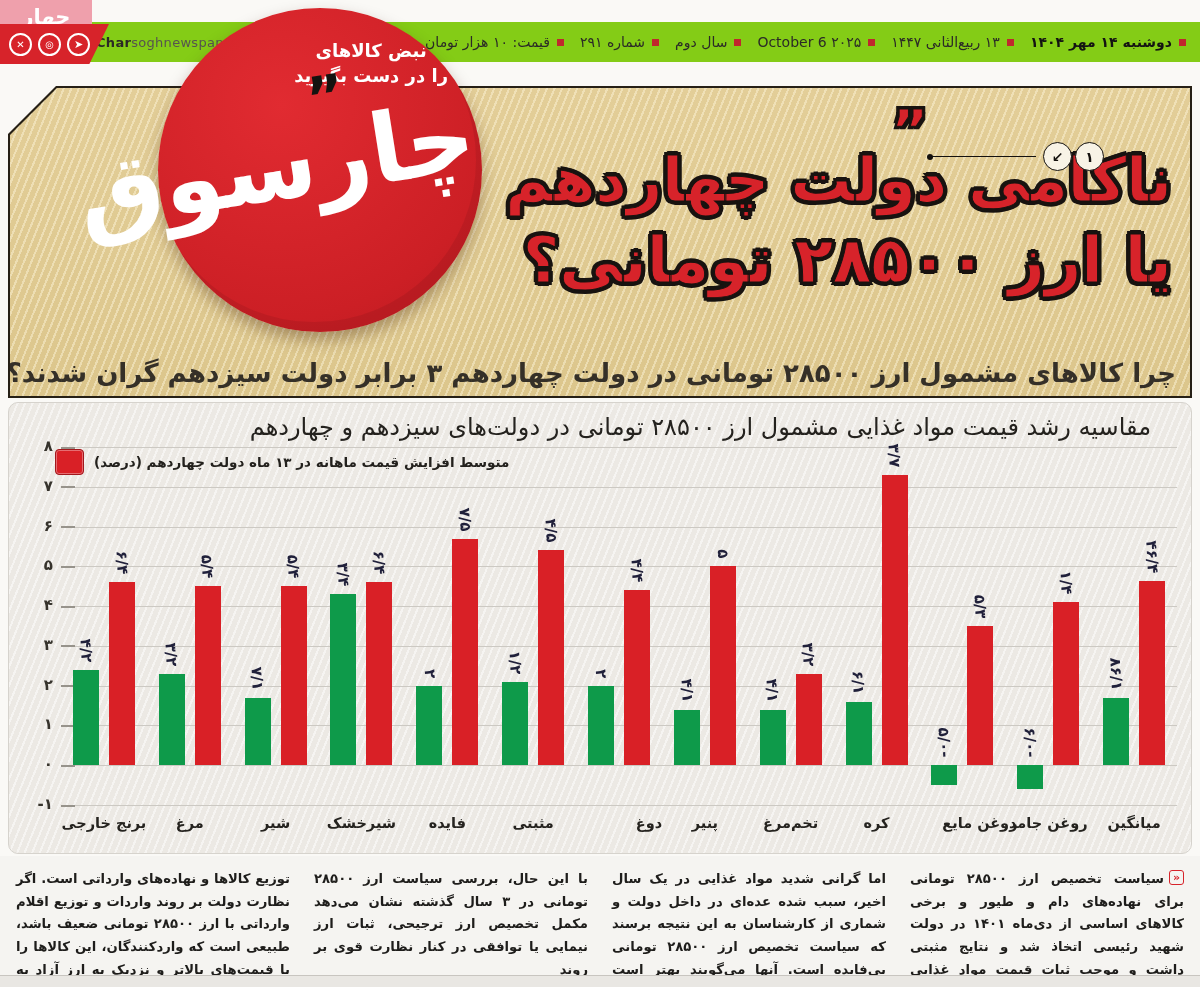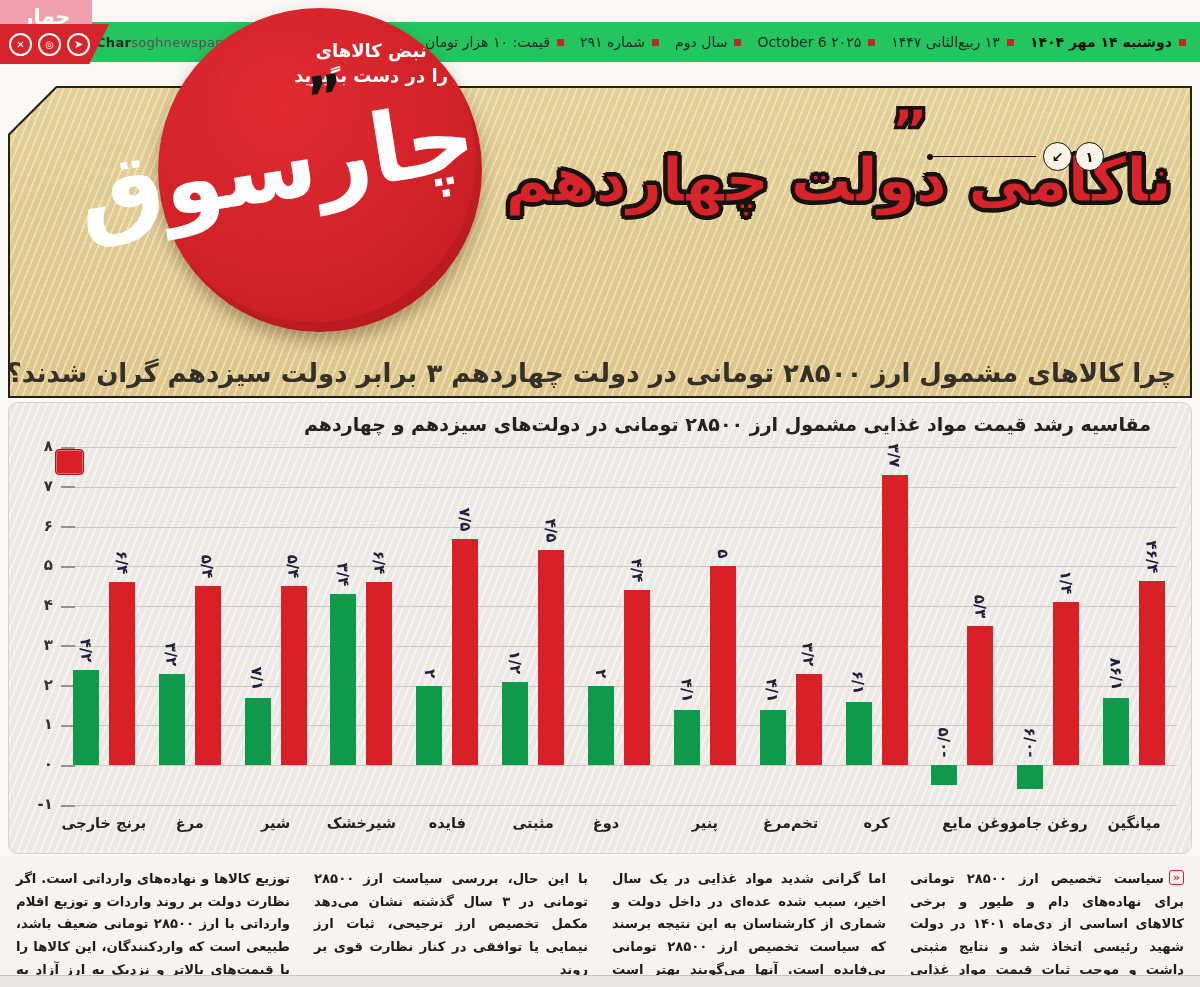--- a/index.html
+++ b/index.html
@@ -1,20 +1,20 @@
 <!DOCTYPE html>
 <html lang="fa"><head>
 <meta charset="utf-8">
 <style>
   html,body{margin:0;padding:0;}
   .page{position:relative;width:1200px;height:987px;overflow:hidden;background:#faf9f6;
         font-family:"DejaVu Sans",sans-serif;}
 
   
-  .topbar{position:absolute;left:0;top:22px;width:1200px;height:40px;background:#22c55e;}
+  .topbar{position:absolute;left:0;top:22px;width:1200px;height:40px;background:#84cc16;}
   .handle{position:absolute;left:96px;top:0;height:100%;display:flex;align-items:center;
           font-size:13px;color:#57544f;letter-spacing:.3px;}
   .handle .hb{font-weight:bold;color:#2b2926;}
   #date-items{position:absolute;right:14px;top:0;height:100%;display:flex;align-items:center;direction:rtl;}
   .date-item{display:inline-flex;align-items:center;margin-left:16px;font-size:14px;color:#2b2a27;white-space:nowrap;}
   .date-item .sq{width:7px;height:7px;background:#c0272d;margin-left:7px;flex:0 0 auto;}
   .date-item .b{font-weight:bold;color:#141312;}
 
   
   .corner-banner{position:absolute;left:0;top:0;width:92px;height:24px;background:#efa0ac;
@@ -64,21 +64,21 @@
   .annot-circle{width:27px;height:27px;border:1.6px solid #14110e;border-radius:50%;background:#f8f3e6;
                 display:inline-flex;align-items:center;justify-content:center;font-size:14px;
                 font-weight:bold;color:#14110e;margin-left:3px;line-height:1;}
   .subheadline{position:absolute;right:14px;left:14px;bottom:8px;direction:rtl;text-align:right;
                font-size:26px;font-weight:bold;color:#353028;white-space:nowrap;z-index:2;}
 
   
   .chart-panel{position:absolute;left:8px;top:402px;width:1184px;height:452px;border-radius:10px;
                background:repeating-linear-gradient(112deg,rgba(255,255,255,.5) 0 2px,rgba(0,0,0,0) 2px 7px),#ece9e4;
                border:1px solid #d6d3cd;box-sizing:border-box;}
-  .chart-title{position:absolute;top:10px;right:40px;direction:rtl;font-size:19px;font-weight:bold;
+  .chart-title{position:absolute;top:10px;right:40px;direction:rtl;font-size:24px;font-weight:normal;
                color:#24221e;white-space:nowrap;z-index:2;}
   #legend{position:absolute;top:46px;left:46px;z-index:4;}
   .legend-row{display:flex;align-items:center;margin-bottom:19px;direction:ltr;}
   .swatch{width:27px;height:24px;border-radius:4px;border:1px solid rgba(0,0,0,.35);margin-right:10px;
           box-shadow:inset 0 0 0 1px rgba(255,255,255,.35);}
   .legend-label{font-size:13.5px;font-weight:bold;color:#23211d;direction:rtl;white-space:nowrap;}
   #plot{position:absolute;left:52px;top:44px;width:1116px;height:358px;z-index:1;}
   .gridline{position:absolute;left:0;right:0;height:0;border-top:1px solid #ccc9c3;}
   .gridline::before{content:'';position:absolute;left:0;top:-1.5px;width:14px;border-top:2px solid #97938b;}
   .ylabel{position:absolute;left:-44px;width:36px;text-align:right;font-size:15px;font-weight:bold;
@@ -151,39 +151,41 @@
   <div class="beige-outer">
     <div class="beige-inner">
       <div class="deco-quote">”</div>
       <div class="annot">
         <span class="annot-line"></span>
         <span class="annot-circle">↙</span>
         <span class="annot-circle">۱</span>
       </div>
       <div class="headline">
         <div class="hl hl1">ناکامی دولت چهاردهم</div>
+        <div class="hl hl2">یا ارز ۲۸۵۰۰ تومانی؟</div>
       </div>
       <div class="subheadline">چرا کالاهای مشمول ارز ۲۸۵۰۰ تومانی در دولت چهاردهم ۳ برابر دولت سیزدهم گران شدند؟</div>
     </div>
   </div>
 
   <div class="logo">
     <div class="logo-slogan">
       <div>نبض کالاهای</div>
       <div>را در دست بگیرید</div>
     </div>
     <div class="logo-quote">”</div>
     <div class="logo-wordmark">چارسوق</div>
   </div>
 
   <div class="chart-panel">
     <div class="chart-title">مقاسیه رشد قیمت مواد غذایی مشمول ارز ۲۸۵۰۰ تومانی در دولت‌های سیزدهم و چهاردهم</div>
     <div id="legend">
         <div class="legend-row">
           <span class="swatch" style="background: rgb(217, 32, 38); border-color: rgb(162, 24, 29);"></span>
+          <span class="legend-label">متوسط افزایش قیمت ماهانه در ۱۳ ماه دولت چهاردهم (درصد)</span>
         </div>
       </div>
     <div id="plot">
         <div class="gridline" style="top: 0px;"></div>
         <div class="ylabel" style="top: -10px;">۸</div>
         <div class="gridline" style="top: 39.7778px;"></div>
         <div class="ylabel" style="top: 29.7778px;">۷</div>
         <div class="gridline" style="top: 79.5556px;"></div>
         <div class="ylabel" style="top: 69.5556px;">۶</div>
         <div class="gridline" style="top: 119.333px;"></div>
@@ -279,21 +281,21 @@
           <span class="vlabel" style="right: 34.4462px; bottom: 231.347px;">۴/۶۴</span>
         </div>
       </div>
     <div id="catrow">
         <div class="cat" style="left: 0px; width: 85.8462px;">برنج خارجی</div>
         <div class="cat" style="left: 85.8462px; width: 85.8462px;">مرغ</div>
         <div class="cat" style="left: 171.692px; width: 85.8462px;">شیر</div>
         <div class="cat" style="left: 257.538px; width: 85.8462px;">شیرخشک</div>
         <div class="cat" style="left: 343.385px; width: 85.8462px;">فایده</div>
         <div class="cat" style="left: 429.231px; width: 85.8462px;">مثبتی</div>
-        <div class="cat" style="left: 502px; width: 85.8462px;">دوغ</div>
+        <div class="cat" style="left: 545px; width: 85.8462px;">دوغ</div>
         <div class="cat" style="left: 600.923px; width: 85.8462px;">پنیر</div>
         <div class="cat" style="left: 686.769px; width: 85.8462px;">تخم‌مرغ</div>
         <div class="cat" style="left: 772.615px; width: 85.8462px;">کره</div>
         <div class="cat" style="left: 876px; width: 85.8462px;">روغن مایع</div>
         <div class="cat" style="left: 944.308px; width: 85.8462px;">روغن جامد</div>
         <div class="cat" style="left: 1030.15px; width: 85.8462px;">میانگین</div>
       </div>
   </div>
 
   <div class="article">

